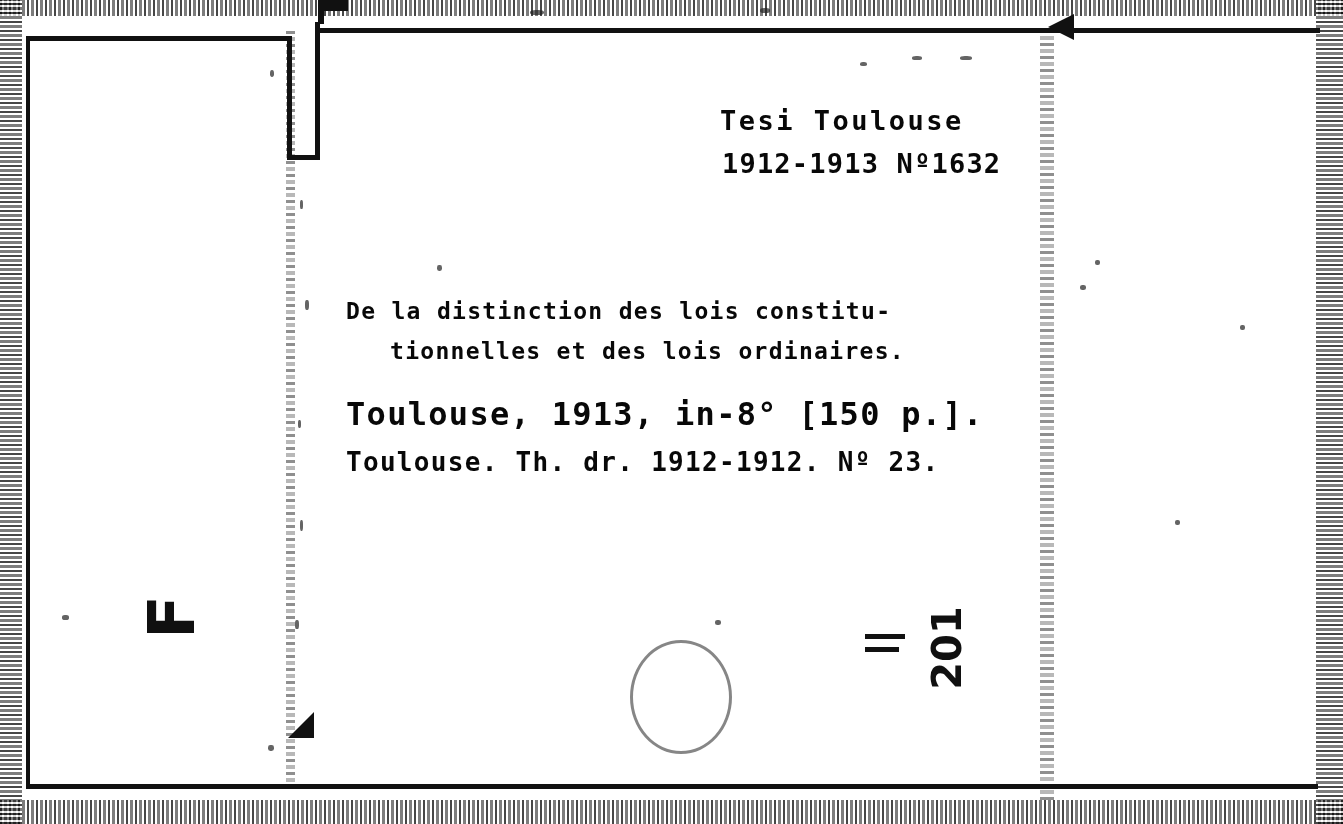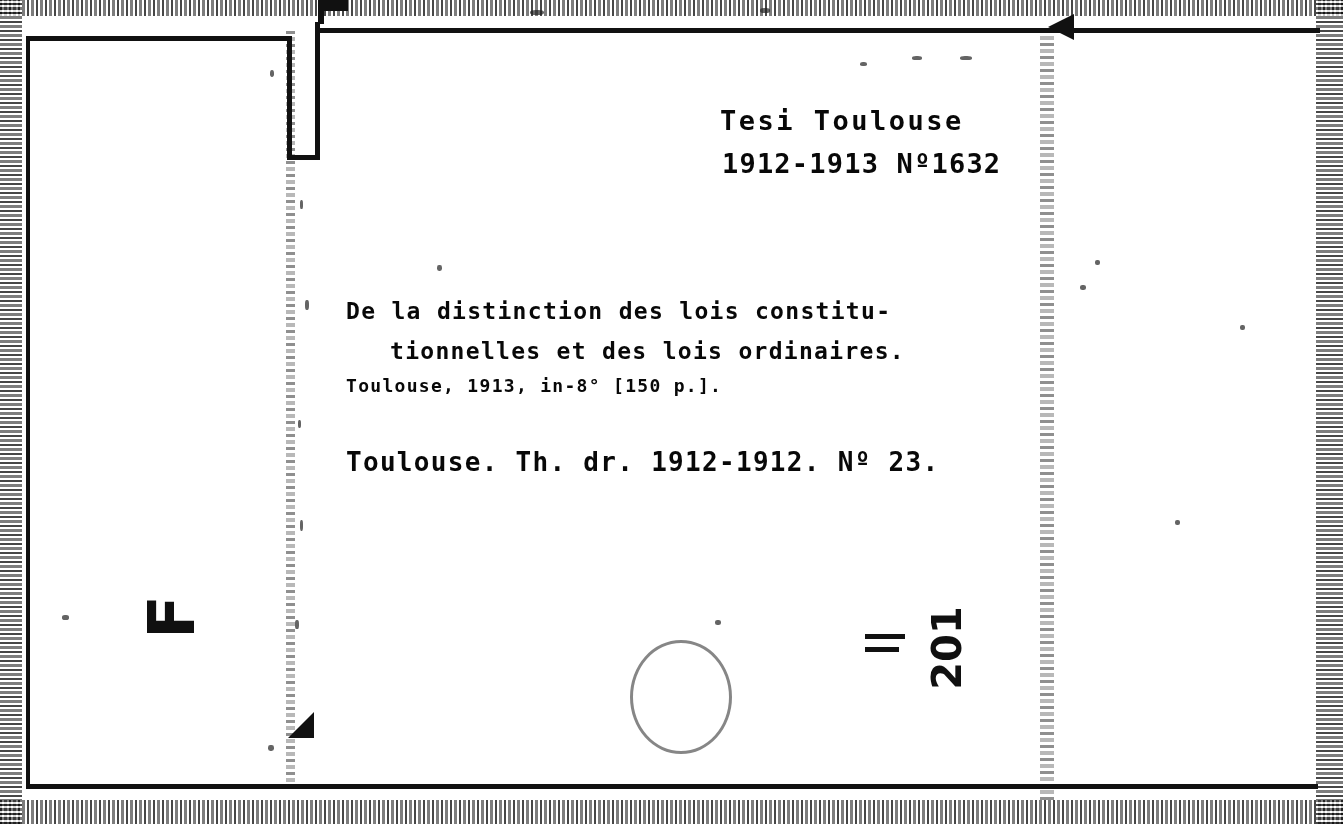--- a/index.html
+++ b/index.html
@@ -96,21 +96,21 @@
     white-space: pre;
     letter-spacing: 0.5px;
   }
   #hdr-line1 { left: 720px; top: 105px; font-size: 27px; letter-spacing: 2.5px; }
   #hdr-line2 { left: 722px; top: 148px; font-size: 27px; letter-spacing: 1.2px; }
 
   #author    { left: 346px; top: 218px; font-size: 26px; letter-spacing: 1.6px; }
 
   #title-l1  { left: 346px; top: 298px; font-size: 23px; letter-spacing: 1.3px; }
   #title-l2  { left: 346px; top: 338px; font-size: 23px; letter-spacing: 1.3px; margin-left: 44px; }
-  #title-l3  { left: 346px; top: 375px; font-size: 18px; letter-spacing: 1.3px; }
+  #title-l3  { left: 346px; top: 395px; font-size: 32px; letter-spacing: 1.3px; }
 
   #note      { left: 346px; top: 447px; font-size: 26px; letter-spacing: 1.3px; }
 
   
   #stamp-f {
     position: absolute;
     left: 150px; top: 580px;
     font-family: "DejaVu Sans", sans-serif;
     font-weight: 900;
     font-size: 64px;

